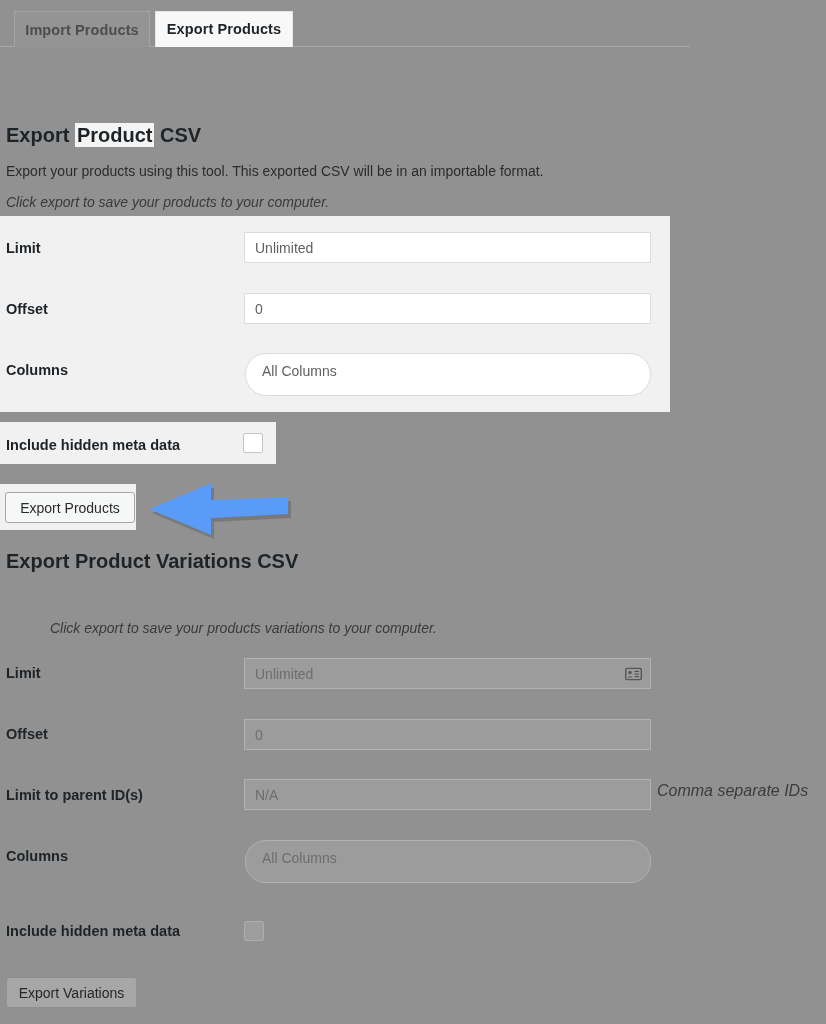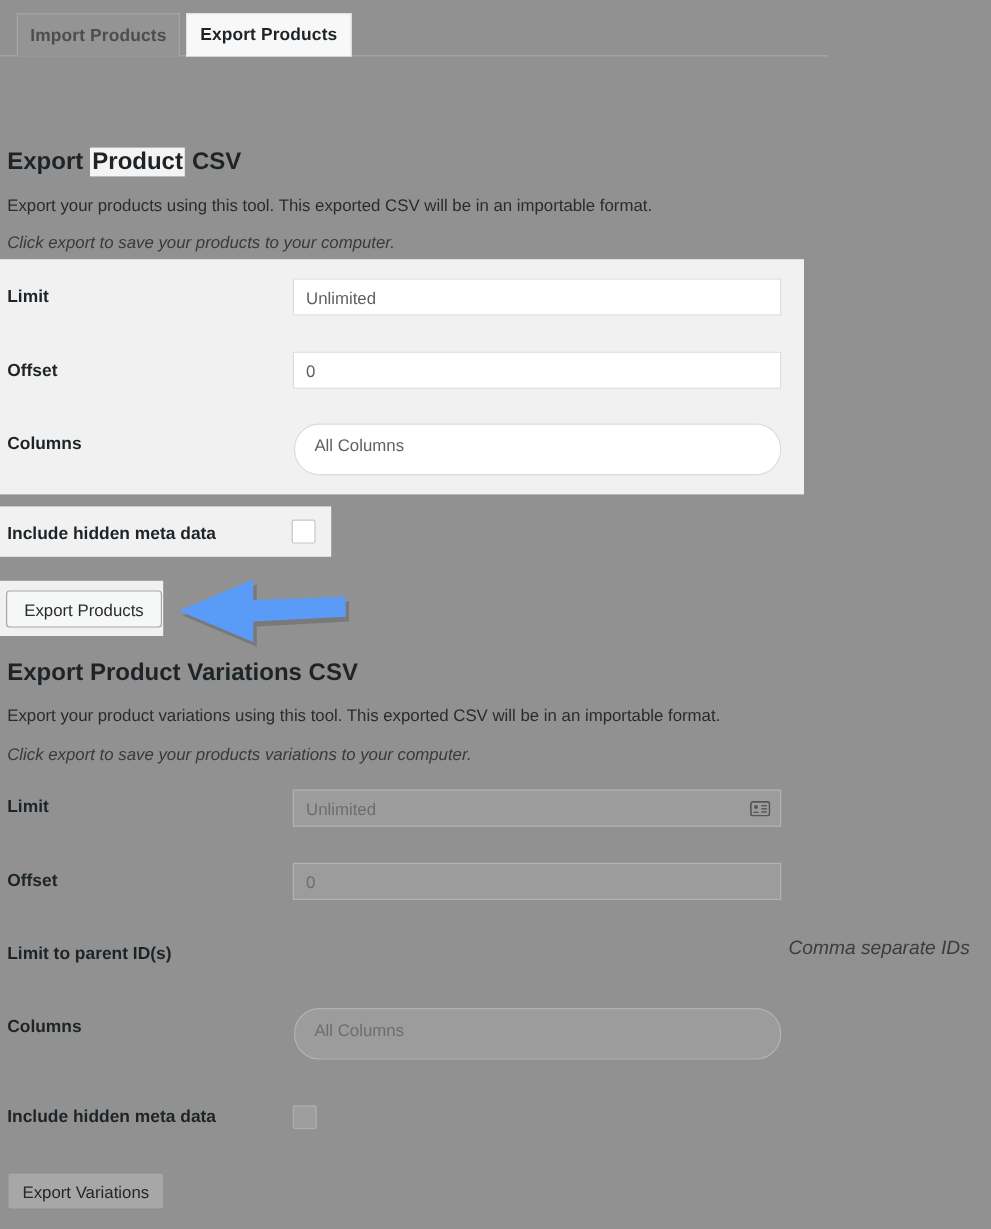--- a/index.html
+++ b/index.html
@@ -107,21 +107,21 @@
     position: absolute;
     left: 6px;
     font-size: 14px;
     color: #2b2b2b;
     white-space: nowrap;
     margin: 0;
   }
   .para-a1 { top: 163px; }
   .para-a2 { top: 194px; font-style: italic; color: #3a3a3a; }
   .para-b1 { top: 588px; }
-  .para-b2 { top: 620px; font-style: italic; color: #3a3a3a; }
+  .para-b2 { top: 620px; font-style: italic; color: #3a3a3a; margin-left: 44px; }
 
   
   .hl-panel {
     position: absolute;
     background: #f1f1f1;
   }
   .hl-fields { left: 0; top: 216px; width: 670px; height: 196px; }
   .hl-check  { left: 0; top: 422px; width: 276px; height: 42px; }
   .hl-button { left: 0; top: 484px; width: 136px; height: 46px; }
   .field {
@@ -285,40 +285,40 @@
   <div class="btn btn-export-products">Export Products</div>
 
   <svg class="arrow" viewBox="0 0 145 66">
     <g transform="translate(3,3)">
       <polygon points="0,31 62,5 62,22 139,19 139,36 62,40 62,57" fill="rgba(0,0,0,0.16)" transform="translate(3,4)"></polygon>
       <polygon points="0,31 62,5 62,22 139,19 139,36 62,40 62,57" fill="#5b9bf8"></polygon>
     </g>
   </svg>
 
   <h2 class="h2 h2-b">Export Product Variations CSV</h2>
-  <p class="para para-b1">Export your product variations using this tool. This exported CSV will be in an importable format.</p>
   <p class="para para-b2">Click export to save your products variations to your computer.</p>
 
   <span class="lbl-abs lbl-limit-b">Limit</span>
   <div class="field field-dim v-limit">
     <span>Unlimited</span>
     <svg class="autofill-icon" viewBox="0 0 17 13">
       <rect x="0.7" y="0.7" width="15.6" height="11.6" rx="1.8" ry="1.8" fill="none" stroke="#3c3c3c" stroke-width="1.4"></rect>
       <circle cx="5" cy="5" r="1.7" fill="#3c3c3c"></circle>
       <path d="M2.4 10 Q5 7.6 7.6 10 Z" fill="#3c3c3c"></path>
       <rect x="9.5" y="3.3" width="4.6" height="1.2" fill="#3c3c3c"></rect>
       <rect x="9.5" y="5.9" width="4.6" height="1.2" fill="#3c3c3c"></rect>
       <rect x="9.5" y="8.5" width="4.6" height="1.2" fill="#3c3c3c"></rect>
     </svg>
   </div>
 
   <span class="lbl-abs lbl-offset-b">Offset</span>
   <div class="field field-dim v-offset">0</div>
 
   <span class="lbl-abs lbl-parent-b">Limit to parent ID(s)</span>
+  <div class="field field-dim v-parent">N/A</div>
   <span class="hint">Comma separate IDs</span>
 
   <span class="lbl-abs lbl-columns-b">Columns</span>
   <div class="field field-dim field-tall v-columns">All Columns</div>
 
   <span class="lbl-abs lbl-meta-b">Include hidden meta data</span>
   <div class="checkbox cb-b"></div>
 
   <div class="btn btn-export-variations">Export Variations</div>
 

